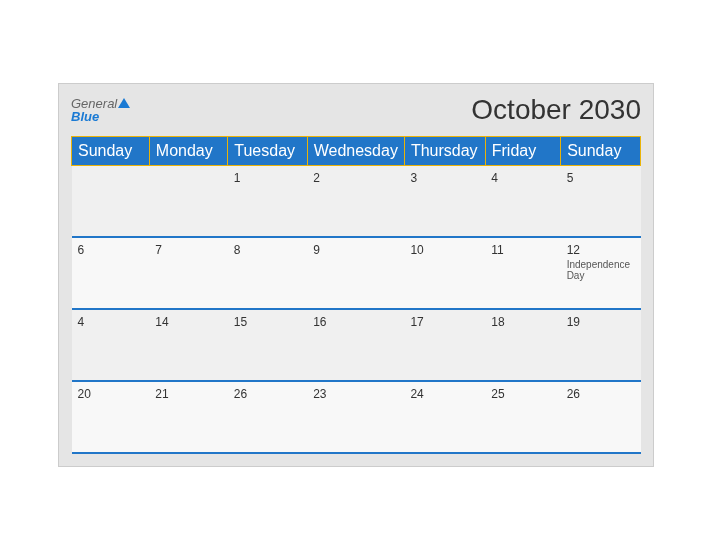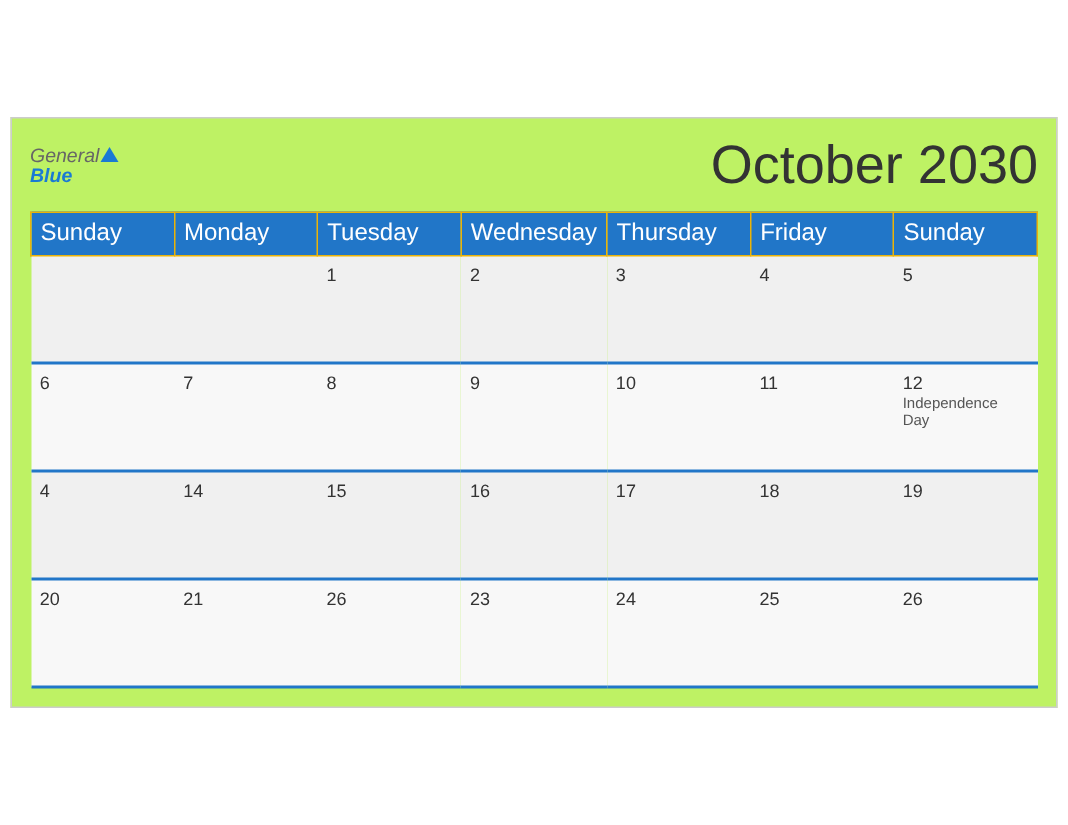--- a/index.html
+++ b/index.html
@@ -6,39 +6,39 @@
     body {
       width: 712px;
       height: 550px;
       background: #fff;
       font-family: Arial, sans-serif;
       display: flex;
       justify-content: center;
       align-items: center;
     }
     .calendar-container {
-      width: 698px;
-      background: #bef264;
+      width: 596px;
+      background: #e5e5e5;
       border: 1px solid #ccc;
       padding: 10px 12px 12px;
     }
     .calendar-header {
       display: flex;
       justify-content: space-between;
       align-items: center;
       margin-bottom: 10px;
     }
     .logo {
       display: flex;
       flex-direction: column;
       align-items: flex-start;
       line-height: 1;
     }
     .calendar-title {
-      font-size: 36px;
+      font-size: 28px;
       color: #333;
       font-weight: normal;
       text-align: center;
     }
     .calendar-country {
       font-size: 14px;
       color: #555;
       text-align: right;
     }
     .calendar-grid {

